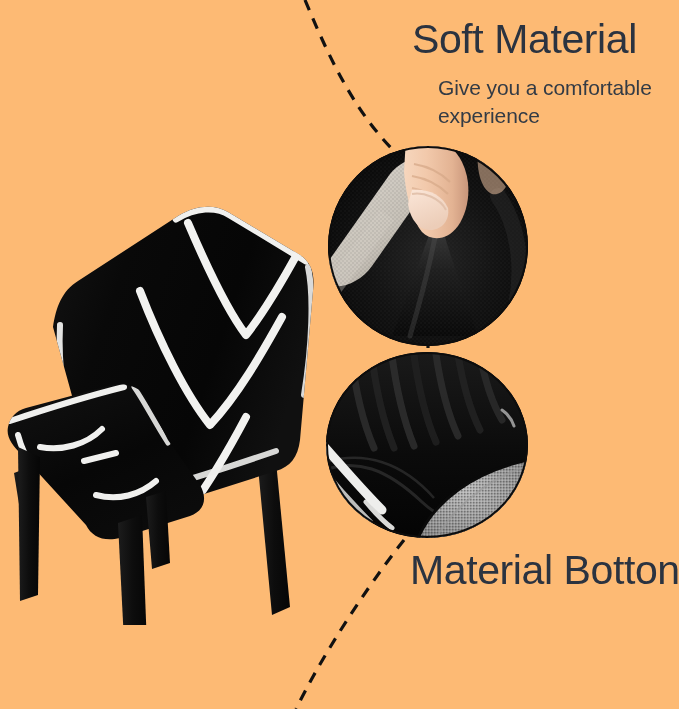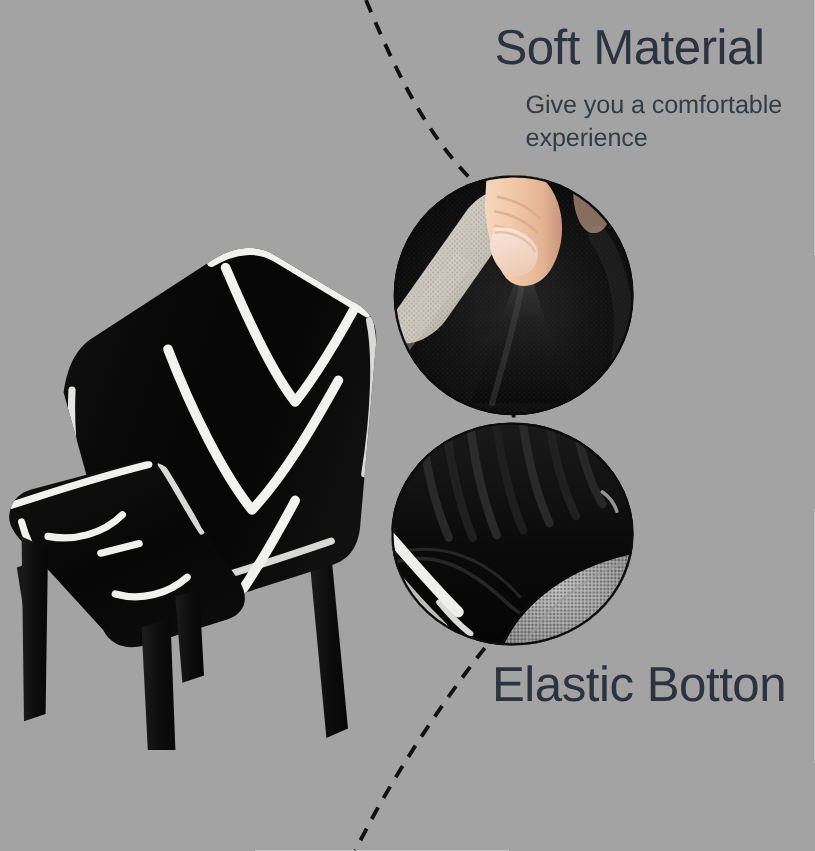--- a/index.html
+++ b/index.html
@@ -7,21 +7,21 @@
     padding: 0;
     background: #ffffff;
   }
   body {
     font-family: "Liberation Sans", sans-serif;
   }
   #page {
     position: relative;
     width: 679px;
     height: 709px;
-    background: #a3a3a3;
+    background: #fdba74;
     overflow: hidden;
   }
 
   
   .heading {
     position: absolute;
     font-family: "Liberation Sans", sans-serif;
     font-size: 41px;
     font-weight: 400;
     letter-spacing: -0.4px;
@@ -306,15 +306,15 @@
 
         <path d="M176,58 C182,62 186,68 188,74" stroke="#cccccc" stroke-width="3" fill="none" opacity="0.7" stroke-linecap="round"></path>
       </g>
       <ellipse cx="101" cy="93" rx="100" ry="92" fill="none" stroke="#0d0d0d" stroke-width="2"></ellipse>
     </svg>
   </div>
 
   <div class="heading" id="soft-heading">Soft Material</div>
   <div class="body-text" id="soft-body">Give you a comfortable experience</div>
 
-  <div class="heading" id="elastic-heading">Elastic Botton</div>
+  <div class="heading" id="elastic-heading">Material Botton</div>
 
 </div>
 
 </body></html>

